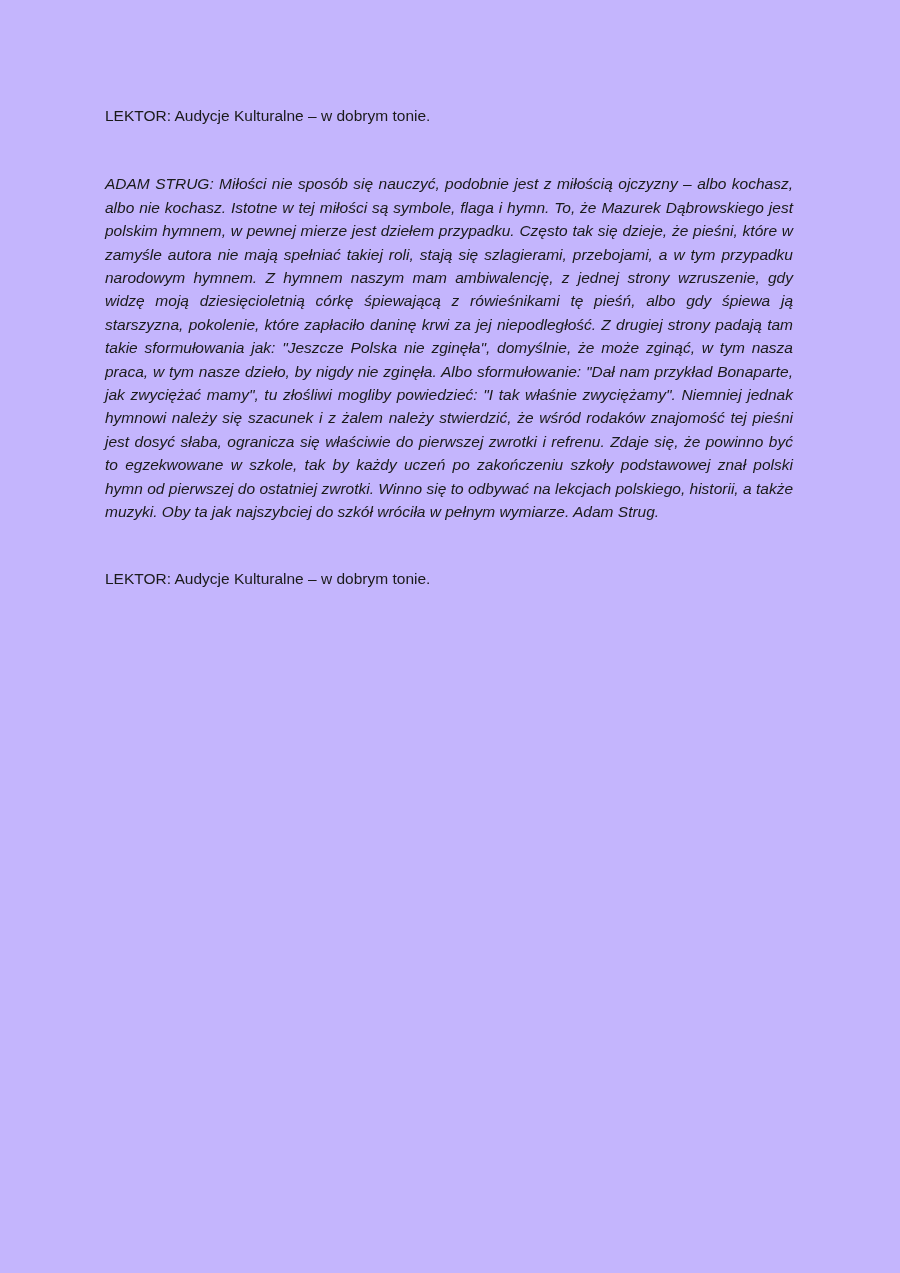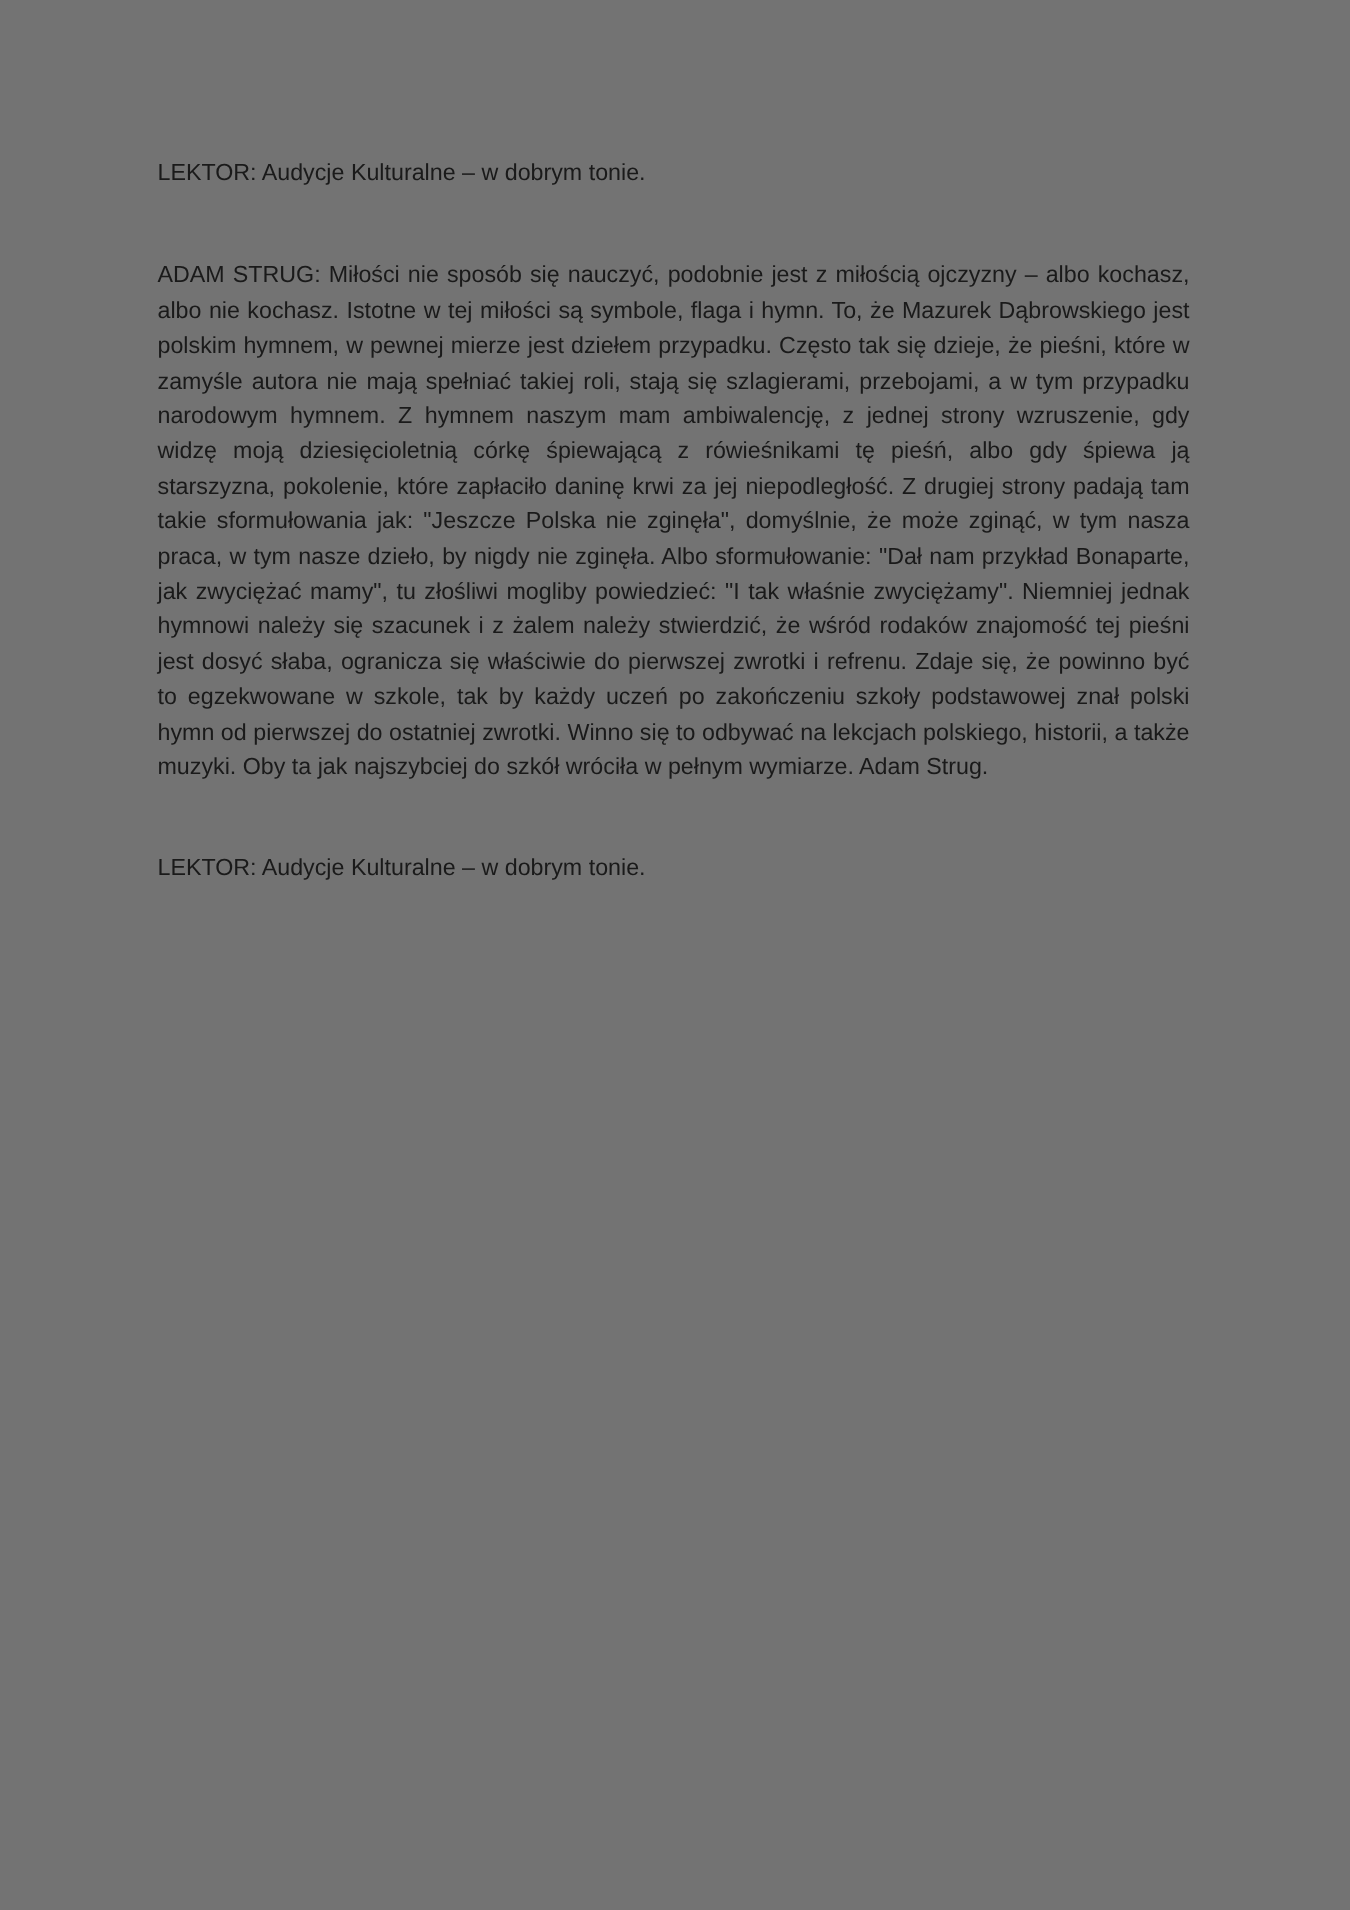--- a/index.html
+++ b/index.html
@@ -12,35 +12,36 @@
     height: 1273px;
     font-family: "Liberation Sans", "DejaVu Sans", sans-serif;
     color: #1a1a1a;
     overflow: hidden;
   }
   .page {
     box-sizing: border-box;
     width: 900px;
     height: 1273px;
     padding: 104px 107px 0 105px;
-    background: #737373;
+    background: #c4b5fd;
   }
   .line, .transcript {
     margin: 0;
     font-size: 15.5px;
     line-height: 23.4px;
     color: #1a1a1a;
   }
   .lektor-top {
     margin-bottom: 45px;
   }
   .transcript {
     text-align: justify;
     text-justify: inter-word;
     margin-bottom: 43px;
+    font-style: italic;
   }
 </style>
 </head>
 <body>
 
 <div class="page">
   <p class="line lektor-top">LEKTOR: Audycje Kulturalne – w dobrym tonie.</p>
 
   <p class="transcript">ADAM STRUG: Miłości nie sposób się nauczyć, podobnie jest z miłością ojczyzny – albo kochasz, albo nie kochasz. Istotne w tej miłości są symbole, flaga i hymn. To, że Mazurek Dąbrowskiego jest polskim hymnem, w pewnej mierze jest dziełem przypadku. Często tak się dzieje, że pieśni, które w zamyśle autora nie mają spełniać takiej roli, stają się szlagierami, przebojami, a w tym przypadku narodowym hymnem. Z hymnem naszym mam ambiwalencję, z jednej strony wzruszenie, gdy widzę moją dziesięcioletnią córkę śpiewającą z rówieśnikami tę pieśń, albo gdy śpiewa ją starszyzna, pokolenie, które zapłaciło daninę krwi za jej niepodległość. Z drugiej strony padają tam takie sformułowania jak: "Jeszcze Polska nie zginęła", domyślnie, że może zginąć, w tym nasza praca, w tym nasze dzieło, by nigdy nie zginęła. Albo sformułowanie: "Dał nam przykład Bonaparte, jak zwyciężać mamy", tu złośliwi mogliby powiedzieć: "I tak właśnie zwyciężamy". Niemniej jednak hymnowi należy się szacunek i z żalem należy stwierdzić, że wśród rodaków znajomość tej pieśni jest dosyć słaba, ogranicza się właściwie do pierwszej zwrotki i refrenu. Zdaje się, że powinno być to egzekwowane w szkole, tak by każdy uczeń po zakończeniu szkoły podstawowej znał polski hymn od pierwszej do ostatniej zwrotki. Winno się to odbywać na lekcjach polskiego, historii, a także muzyki. Oby ta jak najszybciej do szkół wróciła w pełnym wymiarze. Adam Strug.</p>
 

